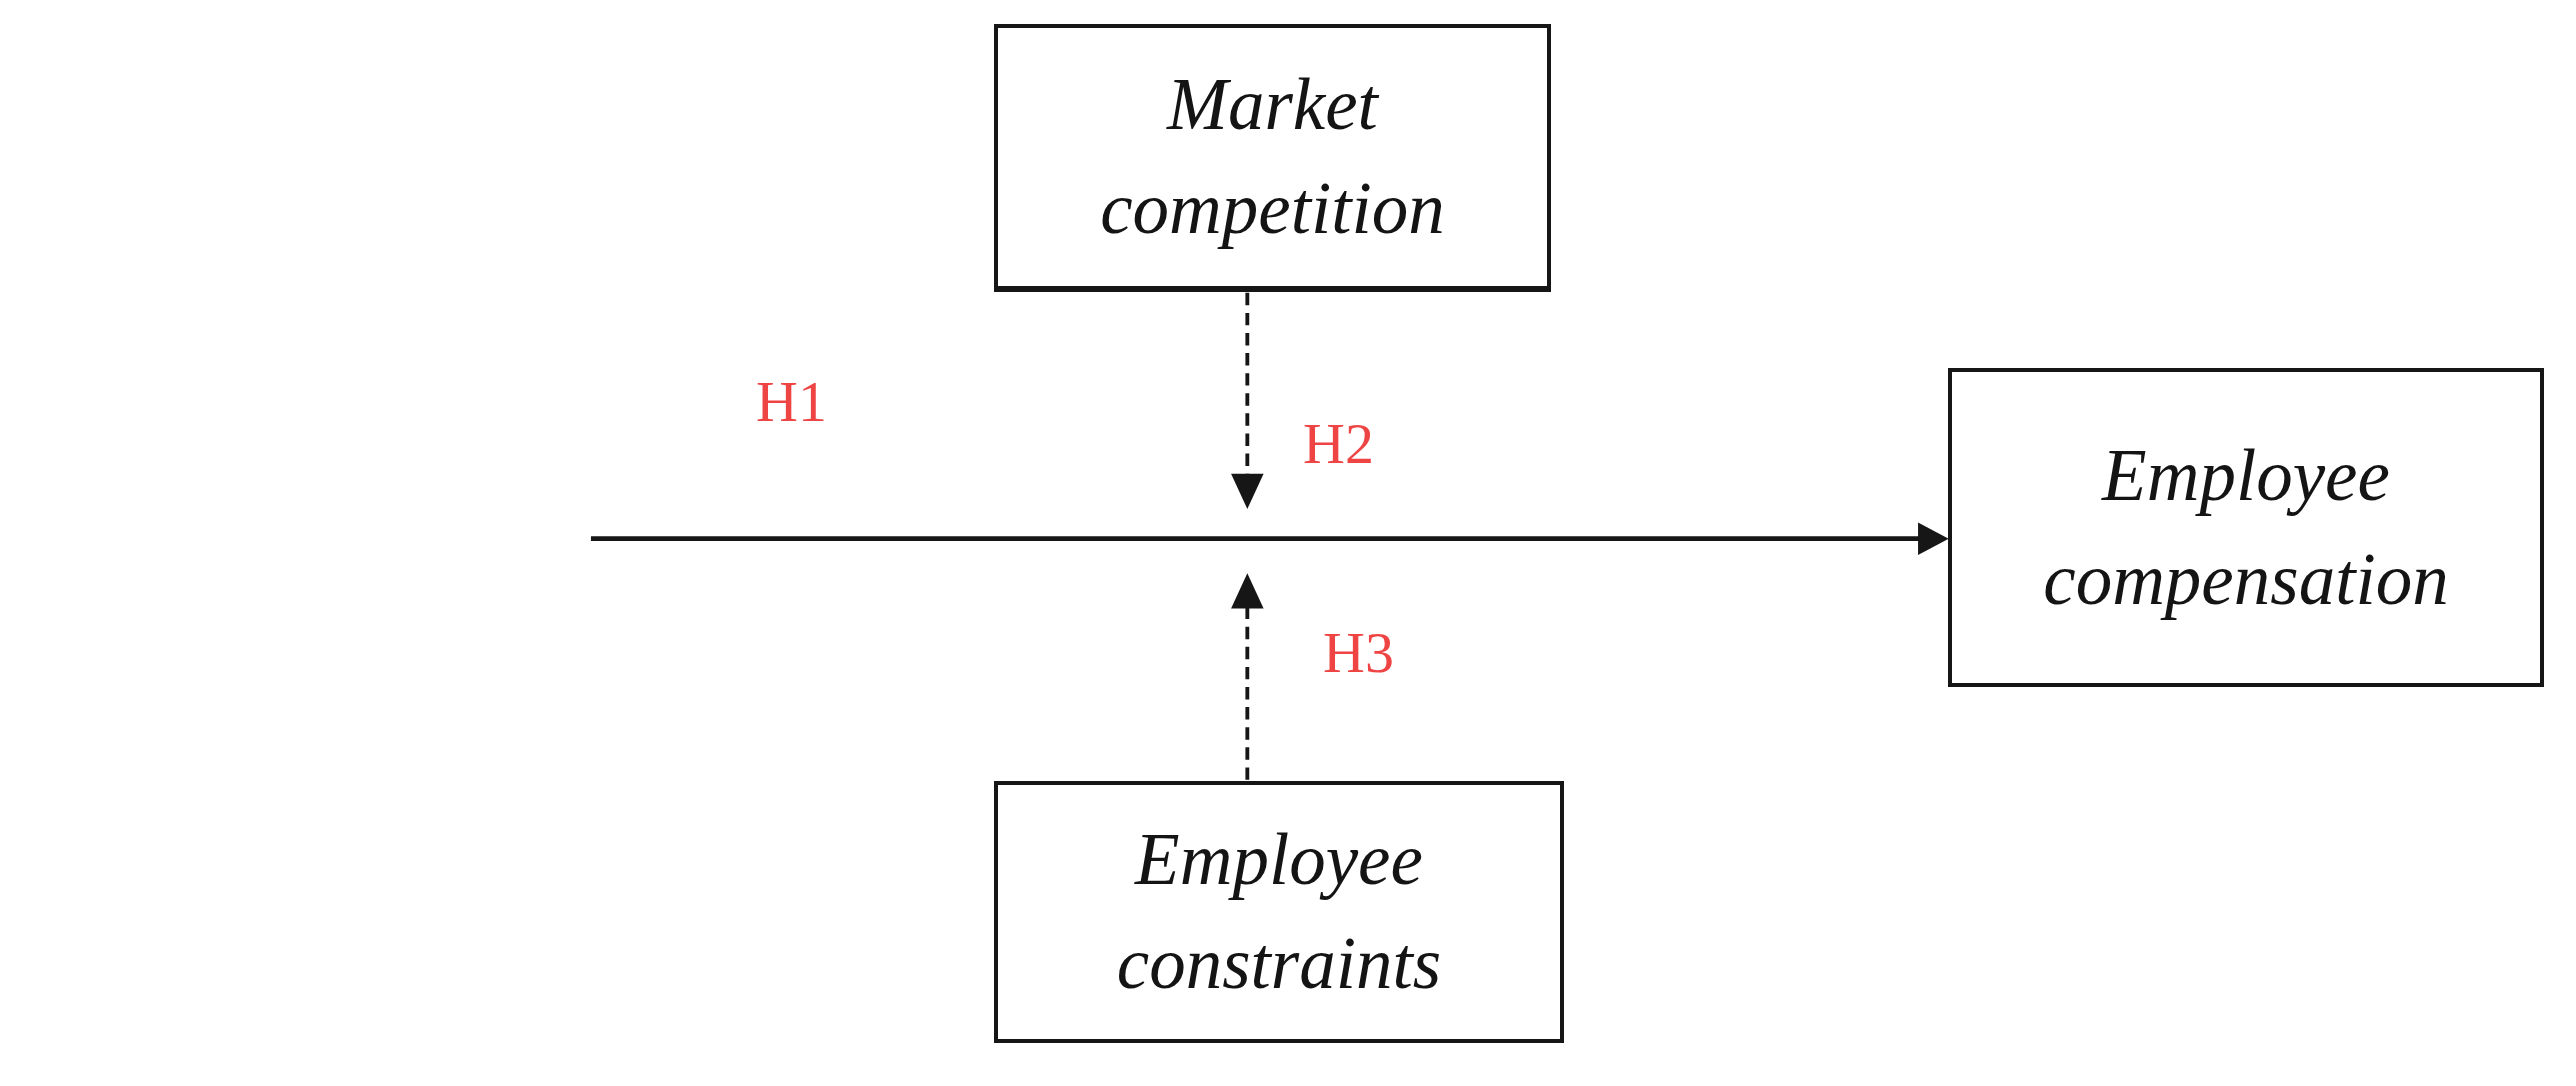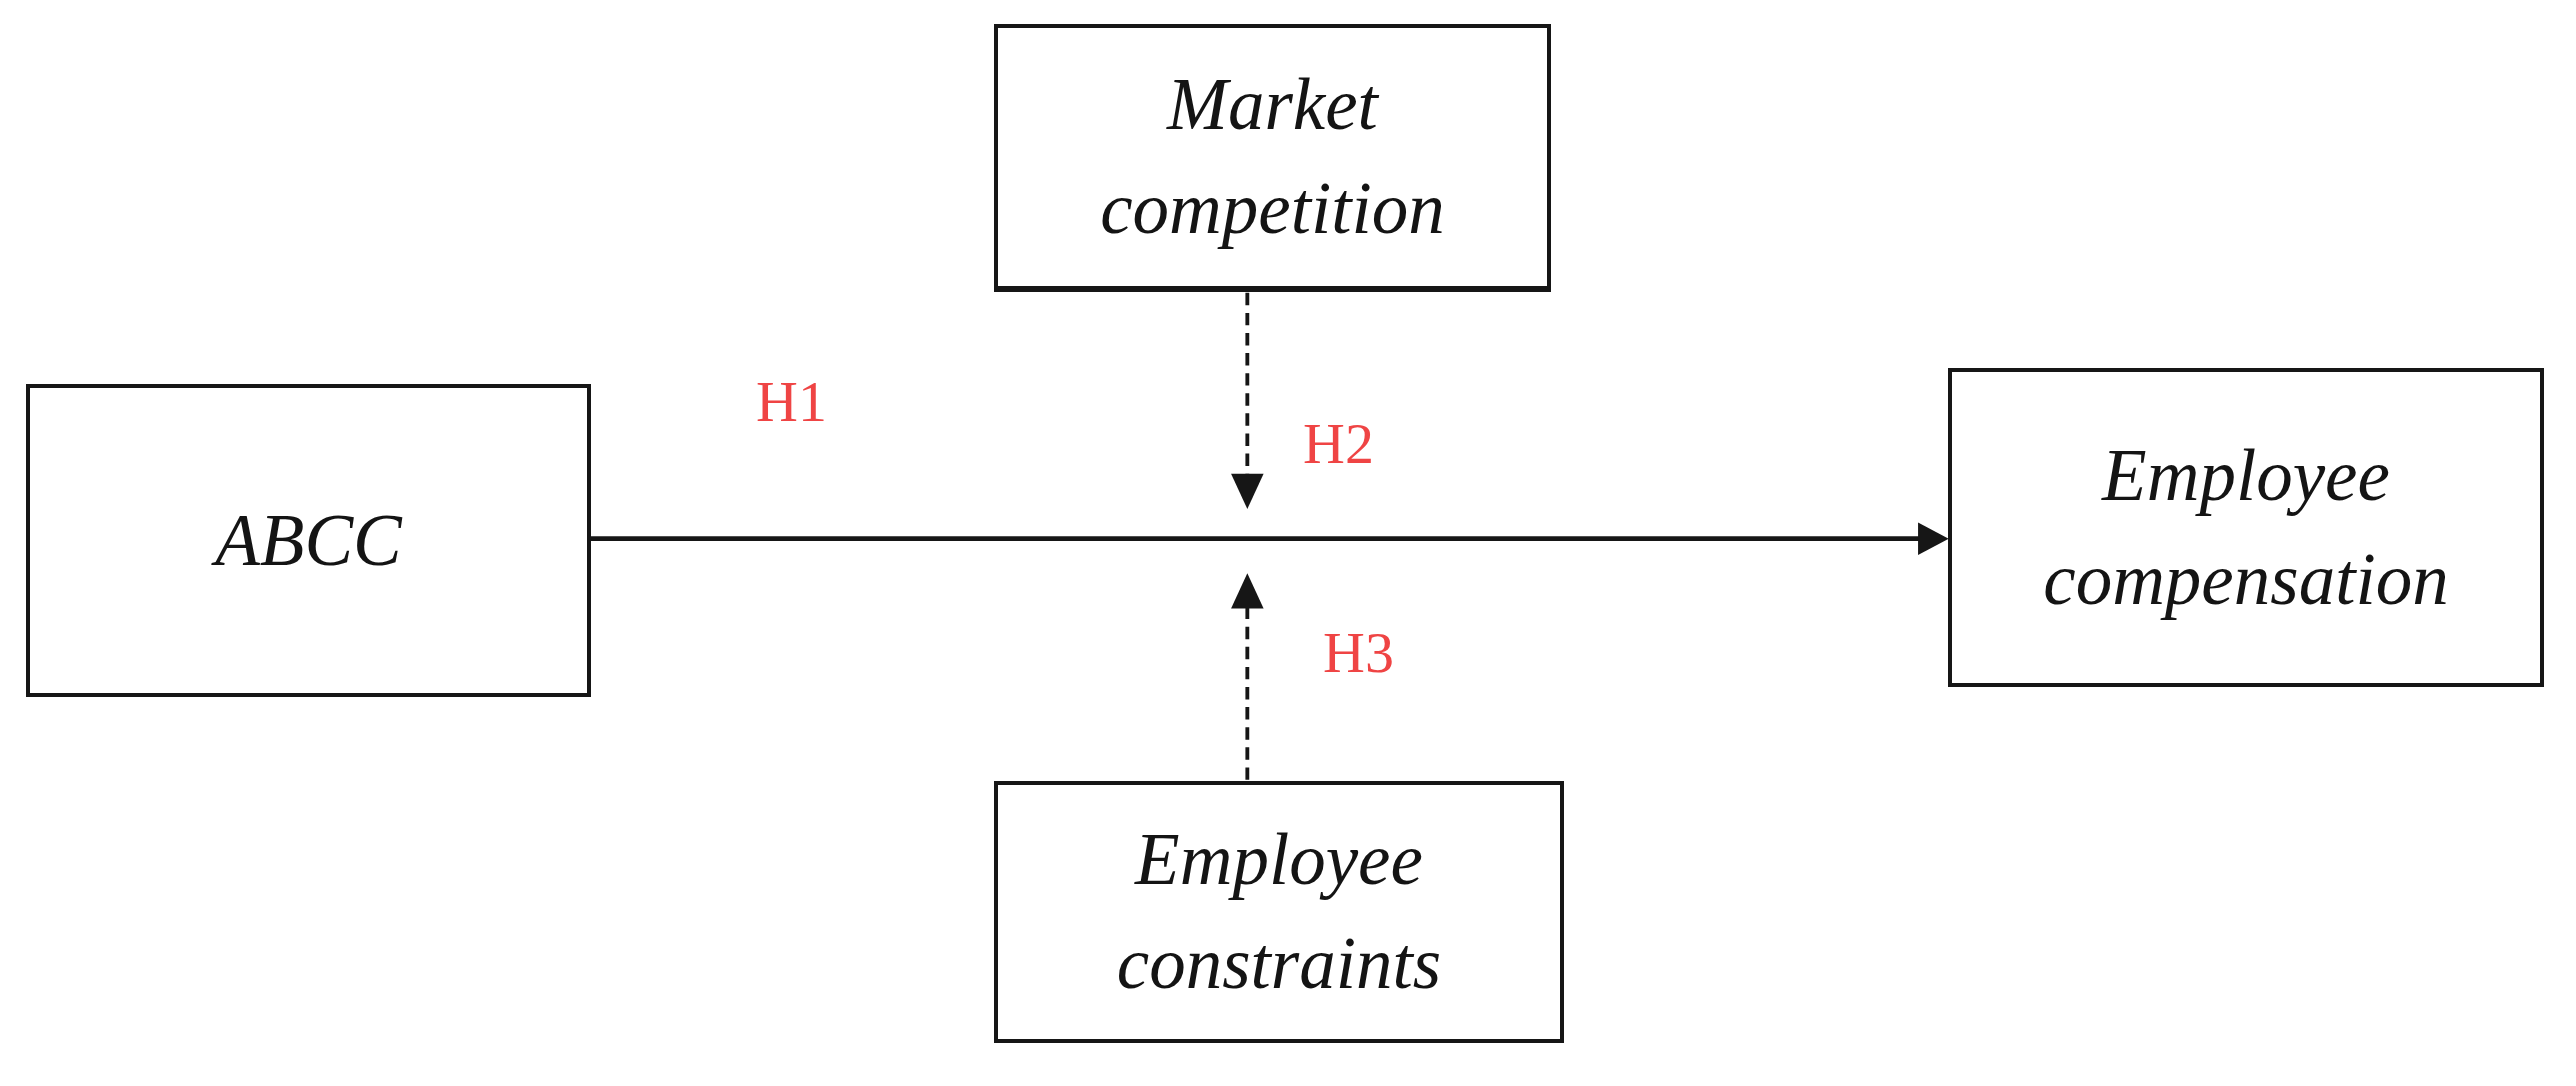--- a/index.html
+++ b/index.html
@@ -71,23 +71,20 @@
     <polygon points="1286,495 1320,495 1303,532" fill="#161616"></polygon>
 
     <line x1="1303" y1="815" x2="1303" y2="635" stroke="#161616" stroke-width="4" stroke-dasharray="13 8"></line>
     <polygon points="1286,636 1320,636 1303,599" fill="#161616"></polygon>
   </svg>
 
   <div class="node" id="node-market">
     <div class="label">Market competition</div>
   </div>
 
-  <div class="node" id="node-abcc">
-    <div class="label">ABCC</div>
-  </div>
 
   <div class="node" id="node-employee">
     <div class="label">Employee compensation</div>
   </div>
 
   <div class="node" id="node-financial">
     <div class="label">Employee constraints</div>
   </div>
 
   <div class="edge-label" id="label-h1">H1</div>

